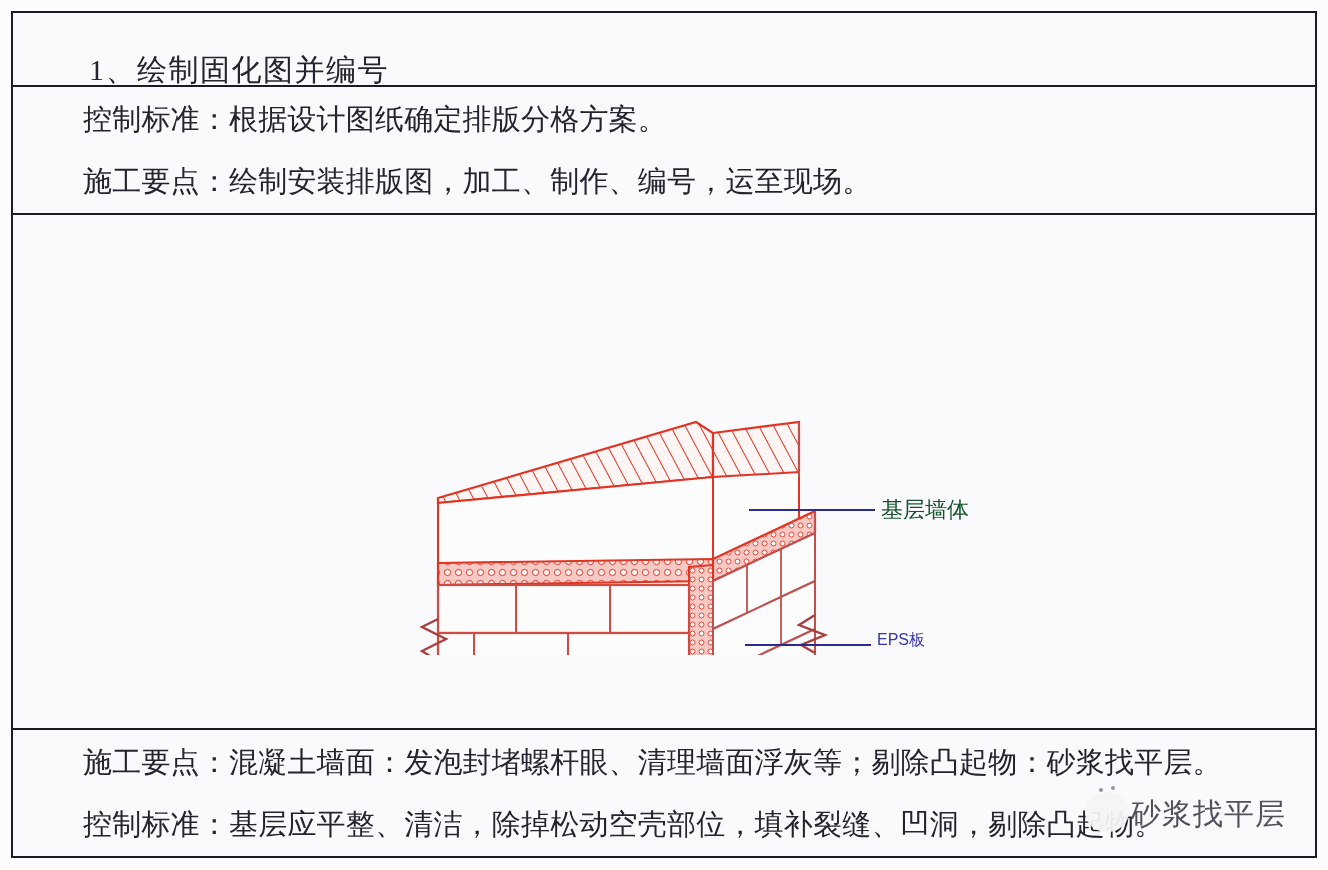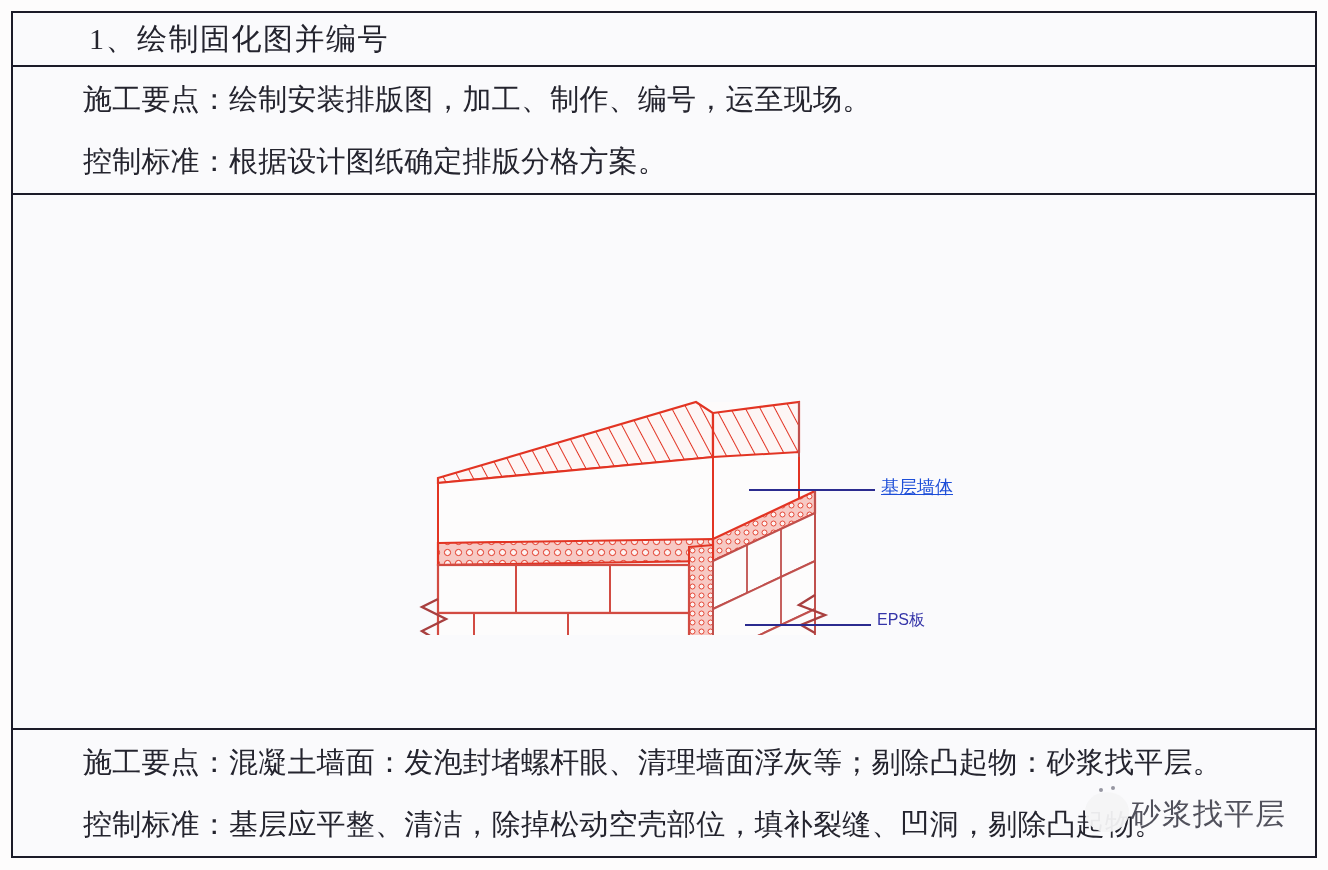--- a/index.html
+++ b/index.html
@@ -34,23 +34,23 @@
   }
   .row {
     box-sizing: border-box;
     position: relative;
     background: #fafafc;
   }
   .row + .row {
     border-top: 2.5px solid #1b1b28;
   }
   .row-title {
-    height: 52px;
+    height: 72px;
     display: flex;
-    align-items: center;
+    align-items: flex-end;
   }
   .row-body {
     height: 128px;
     display: flex;
     flex-direction: column;
     justify-content: center;
   }
   .row-figure {
     flex: 1 1 auto;
     min-height: 0;
@@ -128,22 +128,22 @@
 
 <div id="page">
 
   <div class="proc-table">
 
     <div class="row row-title">
       <div class="title-text">1、绘制固化图并编号</div>
     </div>
 
     <div class="row row-body">
+      <div class="body-line">控制标准：根据设计图纸确定排版分格方案。</div>
       <div class="body-line">施工要点：绘制安装排版图，加工、制作、编号，运至现场。</div>
-      <div class="body-line">控制标准：根据设计图纸确定排版分格方案。</div>
     </div>
 
     <div class="row row-figure">
       <div class="figure-wrap">
         <svg class="figure-svg" width="1302" height="440" viewBox="0 0 1302 440">
           <defs>
 
             <pattern id="hatchConcrete" width="13" height="13" patternUnits="userSpaceOnUse" patternTransform="rotate(-28)">
               <rect width="13" height="13" fill="#fdf6f5"></rect>
               <line x1="0" y1="0" x2="0" y2="13" stroke="#e23423" stroke-width="2"></line>
@@ -257,21 +257,21 @@
 
             <g stroke="#2020a0" stroke-width="2" fill="none">
               <line x1="549" y1="600" x2="676" y2="600" marker-start="url(#arrowStart)" marker-end="url(#arrowEnd)"></line>
               <line x1="549" y1="578" x2="549" y2="612"></line>
               <line x1="676" y1="574" x2="676" y2="612"></line>
             </g>
 
           </g>
         </svg>
 
-        <div style="position:absolute;left:868px;top:280px;font-family:'Liberation Sans','DejaVu Sans',sans-serif;font-size:18px;color:#1d4ed8;white-space:nowrap;text-decoration:underline;">基层墙体</div>
+        <div style="position:absolute;left:868px;top:280px;font-family:'Liberation Sans','DejaVu Sans',sans-serif;font-size:22px;color:#14532d;white-space:nowrap;">基层墙体</div>
 
         <div style="position:absolute;left:864px;top:415px;font-family:'Liberation Sans','DejaVu Sans',sans-serif;font-size:16px;color:#3434a8;white-space:nowrap;">EPS板</div>
 
       </div>
     </div>
 
 
     <div class="row row-body">
       <div class="body-line">施工要点：混凝土墙面：发泡封堵螺杆眼、清理墙面浮灰等；剔除凸起物：砂浆找平层。</div>
       <div class="body-line">控制标准：基层应平整、清洁，除掉松动空壳部位，填补裂缝、凹洞，剔除凸起物。</div>

